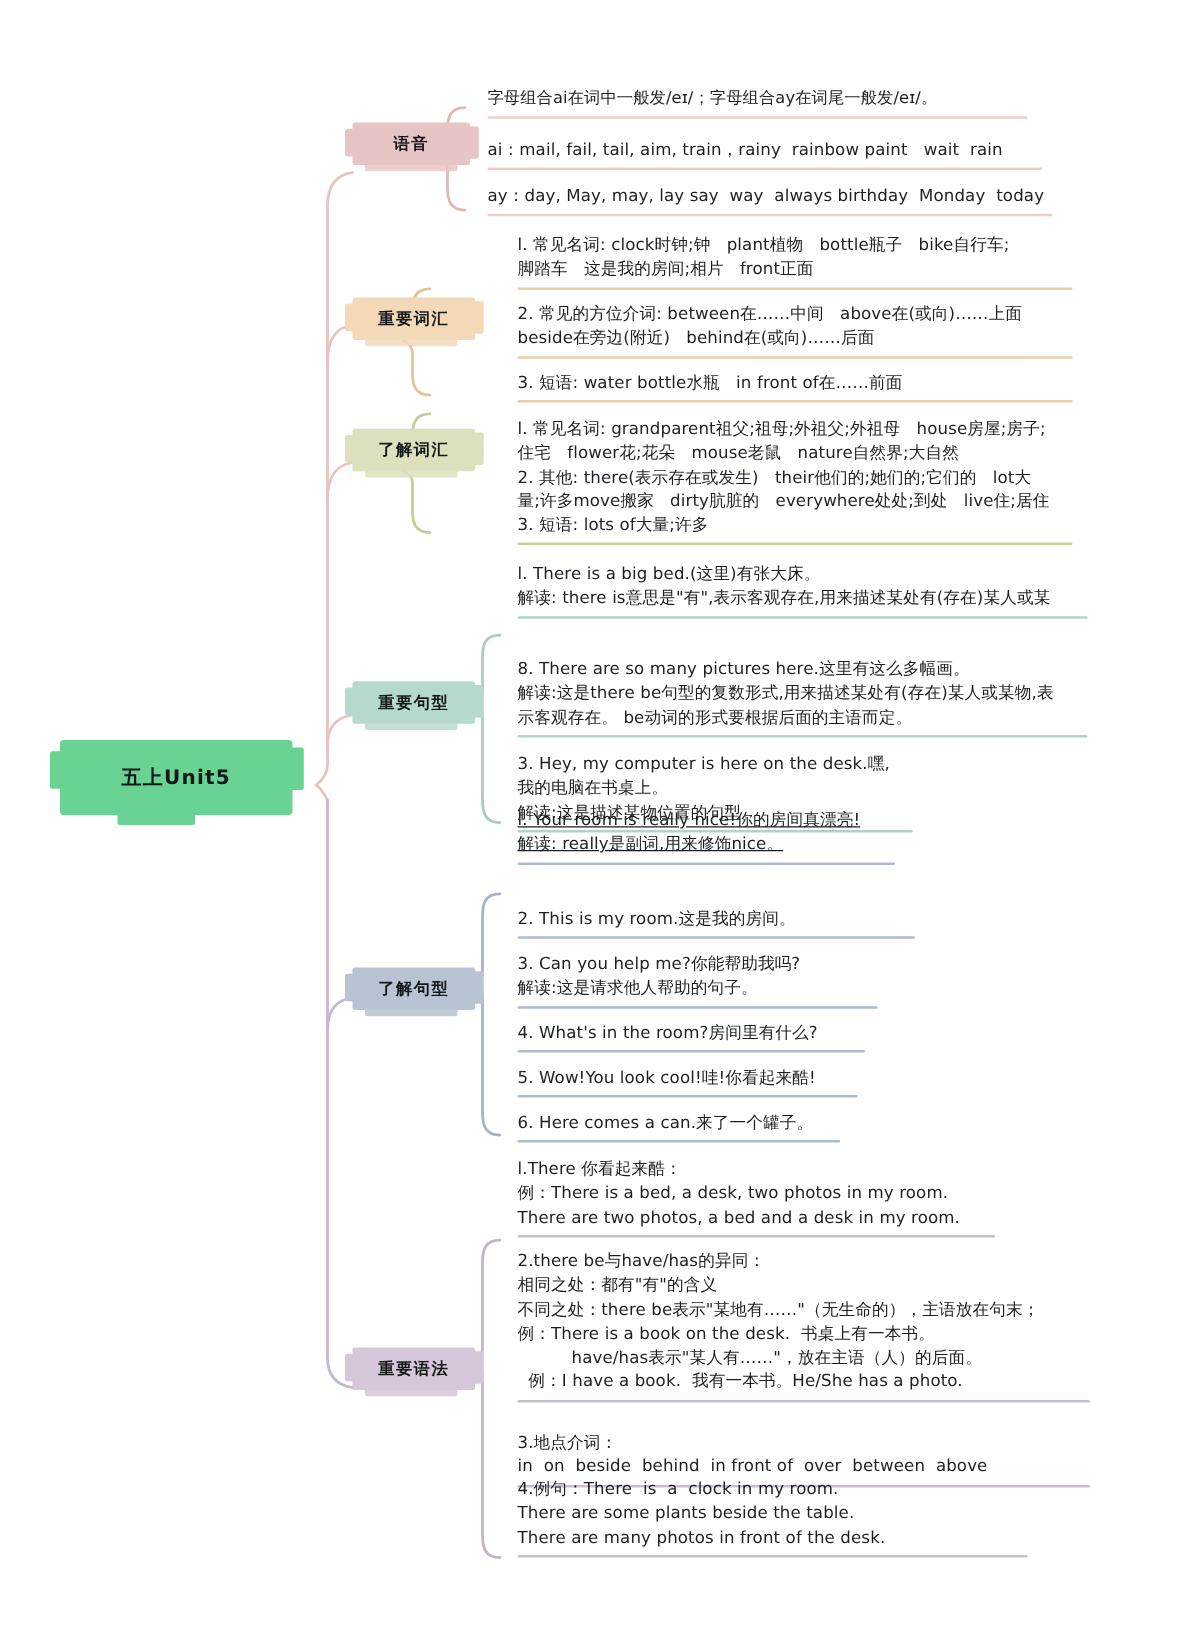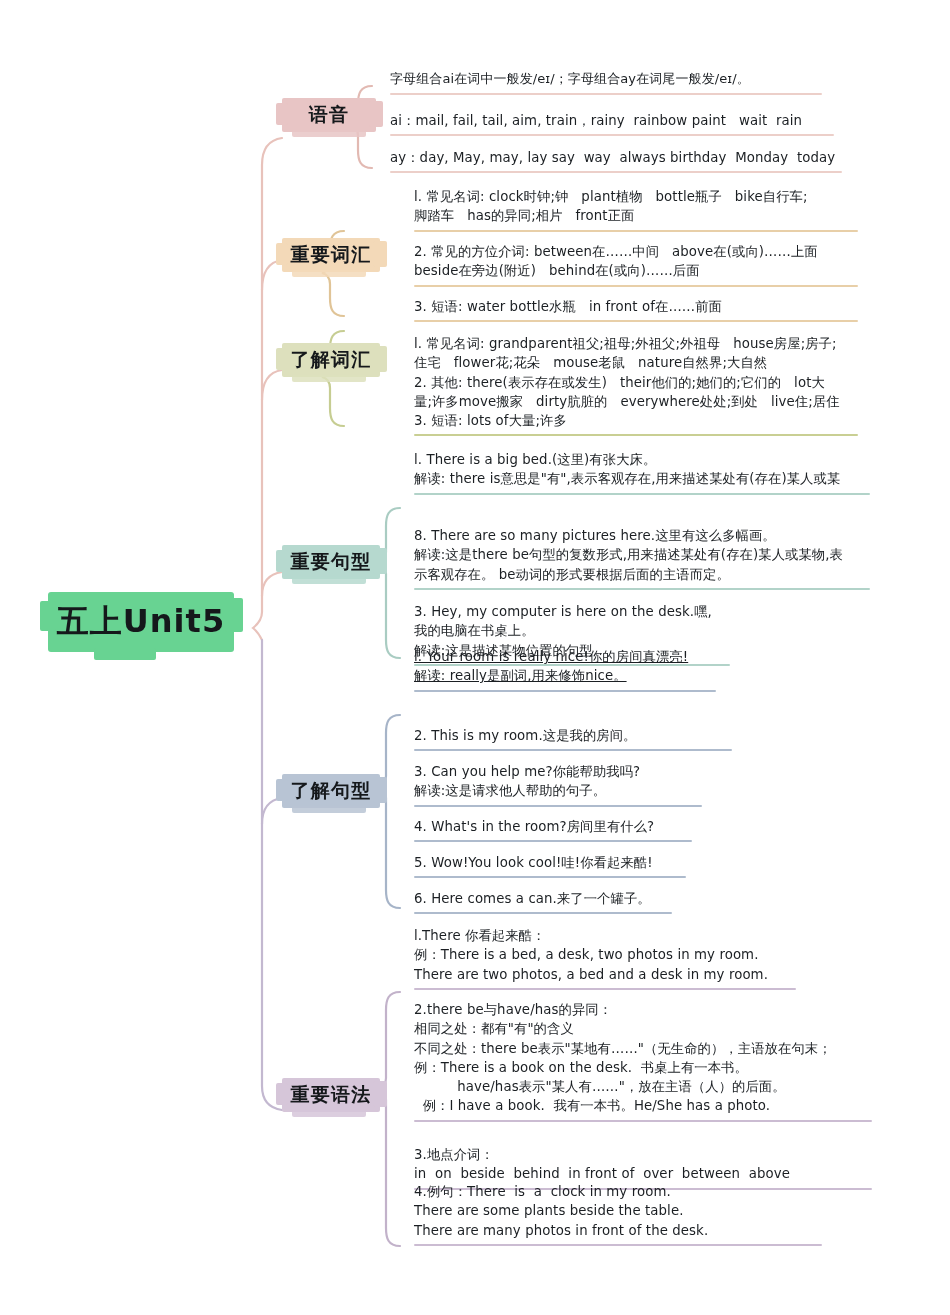--- a/index.html
+++ b/index.html
@@ -34,21 +34,21 @@
     content:"";position:absolute;
     right:-9px;top:6px;width:18px;height:34px;
     background:#68d392;border-radius:2px;
   }
   .center-node .tail{
     position:absolute;left:46px;bottom:-8px;
     width:62px;height:12px;background:#68d392;border-radius:2px;
   }
   .center-node .label{
     position:relative;z-index:3;
-    font-size:32px;font-weight:700;letter-spacing:1px;
+    font-size:16px;font-weight:700;letter-spacing:1px;
     color:#15181b;
     font-family:"DejaVu Sans","Liberation Sans",sans-serif;
   }
 
   
   .trunk{position:absolute;left:0;top:0;width:950px;height:1315px;pointer-events:none;}
 
   
   .blabel{
     position:absolute;
@@ -62,21 +62,21 @@
     content:"";position:absolute;left:-6px;top:5px;width:12px;height:22px;border-radius:2px;background:inherit;
   }
   .blabel .hl:after{
     content:"";position:absolute;right:-7px;top:3px;width:14px;height:26px;border-radius:2px;background:inherit;
   }
   .blabel .tail{
     position:absolute;left:10px;bottom:-5px;width:74px;height:7px;border-radius:2px;opacity:.85;
   }
   .blabel .txt{
     position:relative;z-index:3;
-    font-size:19px;font-weight:700;letter-spacing:1.2px;
+    font-size:13px;font-weight:700;letter-spacing:1.2px;
     color:#15181b;
     font-family:"DejaVu Sans","Liberation Sans",sans-serif;
     white-space:nowrap;
   }
 
   
   .item{
     position:absolute;
     font-size:13.3px;
     line-height:1.45;
@@ -145,21 +145,21 @@
   </div>
 
   <div class="blabel" style="left:282px;top:238px;width:98px;">
     <span class="hl" style="background:#f3d9b8;"></span>
     <span class="tail" style="background:#f3d9b8;"></span>
     <span class="txt">重要词汇</span>
   </div>
 
   <div class="item" style="left:414px;top:187px;width:450px;">
     <span class="line">l. 常见名词: clock时钟;钟   plant植物   bottle瓶子   bike自行车;</span>
-    <span class="line">脚踏车   has的异同;相片   front正面</span>
+    <span class="line">脚踏车   这是我的房间;相片   front正面</span>
     <span class="rule" style="background:#e8cfa8;width:444px;"></span>
   </div>
 
   <div class="item" style="left:414px;top:242px;width:450px;">
     <span class="line">2. 常见的方位介词: between在……中间   above在(或向)……上面</span>
     <span class="line">beside在旁边(附近)   behind在(或向)……后面</span>
     <span class="rule" style="background:#e8cfa8;width:444px;"></span>
   </div>
 
   <div class="item" style="left:414px;top:297px;width:450px;">

